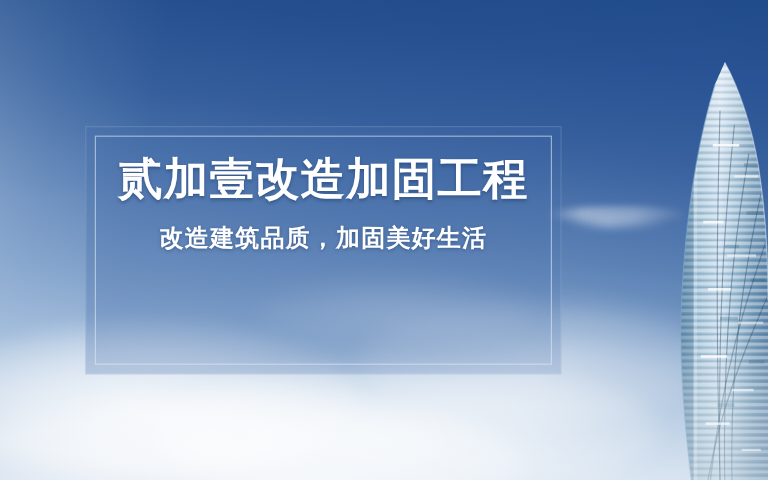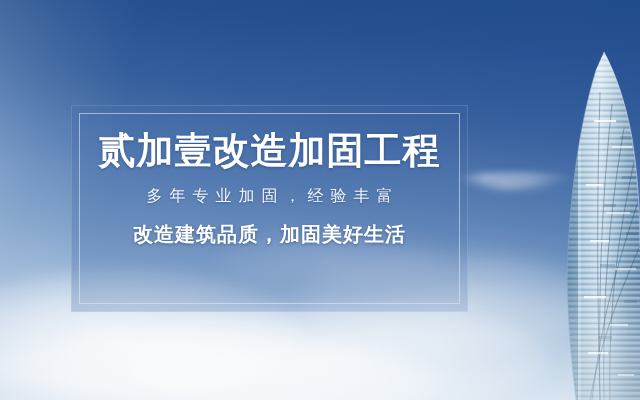--- a/index.html
+++ b/index.html
@@ -307,18 +307,17 @@
                C 566,300 570,352 576,400" fill="none" stroke="#7ea7c6" stroke-opacity="0.55" stroke-width="1"></path>
     </svg>
   </div>
 
   <div class="bottom-haze"></div>
 
   <div class="panel">
     <div class="panel-inner-border"></div>
     <div class="panel-content">
       <div class="title-main">贰加壹改造加固工程</div>
-      <div class="title-sub">多年专业加固，经验丰富</div>
       <div class="title-slogan">改造建筑品质，加固美好生活</div>
     </div>
   </div>
 
 </div>
 
 </body></html>

